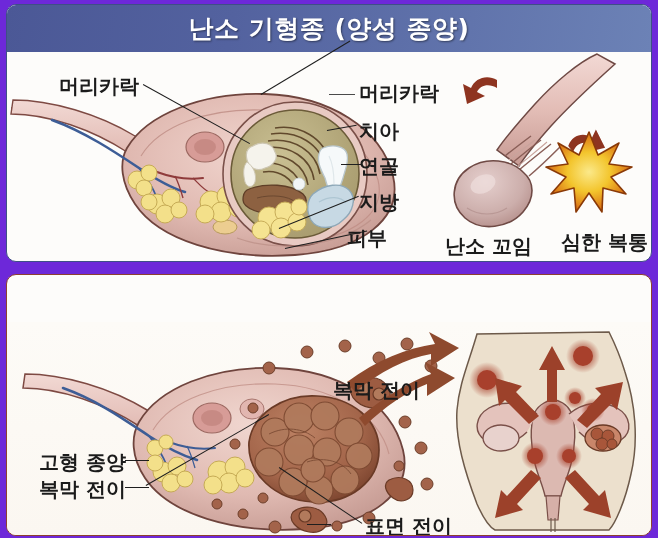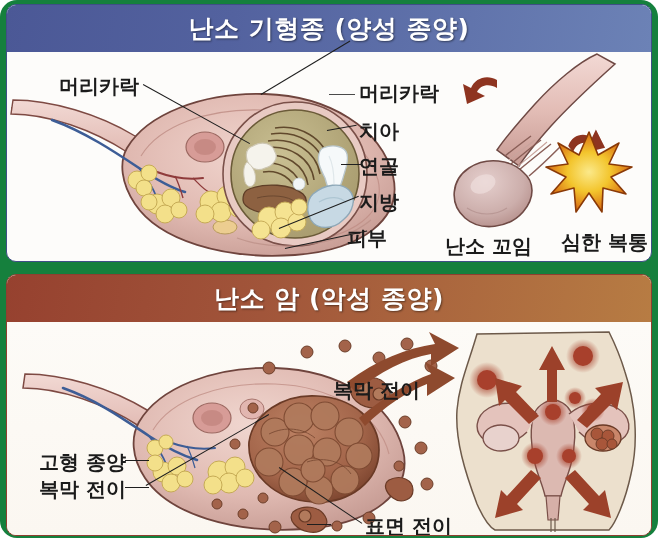--- a/index.html
+++ b/index.html
@@ -10,22 +10,21 @@
   body {
     width: 658px;
     height: 538px;
     font-family: "DejaVu Sans", "Liberation Sans", sans-serif;
     overflow: hidden;
     position: relative;
   }
   .page {
     position: absolute;
     inset: 0;
-    background: #15803d;
-    border-radius: 17px;
+    background: #6d28d9;
   }
 
   
   .panel {
     position: absolute;
     left: 6px;
     width: 646px;
     box-sizing: border-box;
     background: #fdfcfa;
     border-radius: 10px;
@@ -281,23 +280,20 @@
       </svg>
 
       <div class="lbl" style="left:438px; top:184px;">난소 꼬임</div>
       <div class="lbl" style="left:554px; top:180px;">심한 복통</div>
 
     </div>
   </div>
 
   <div class="panel panel-malignant">
 
-    <div class="title-bar title-malignant">
-      <span class="title-text">난소 암 (악성 종양)</span>
-    </div>
 
     <div class="panel-body">
 
       <svg width="646" height="214" viewBox="0 0 646 214" style="position:absolute;left:0;top:0;">
         <defs>
           <radialGradient id="ovaryFill2" cx="42%" cy="35%" r="72%">
             <stop offset="0%" stop-color="#f0d6cf"></stop>
             <stop offset="60%" stop-color="#e0bab2"></stop>
             <stop offset="100%" stop-color="#c59a92"></stop>
           </radialGradient>

